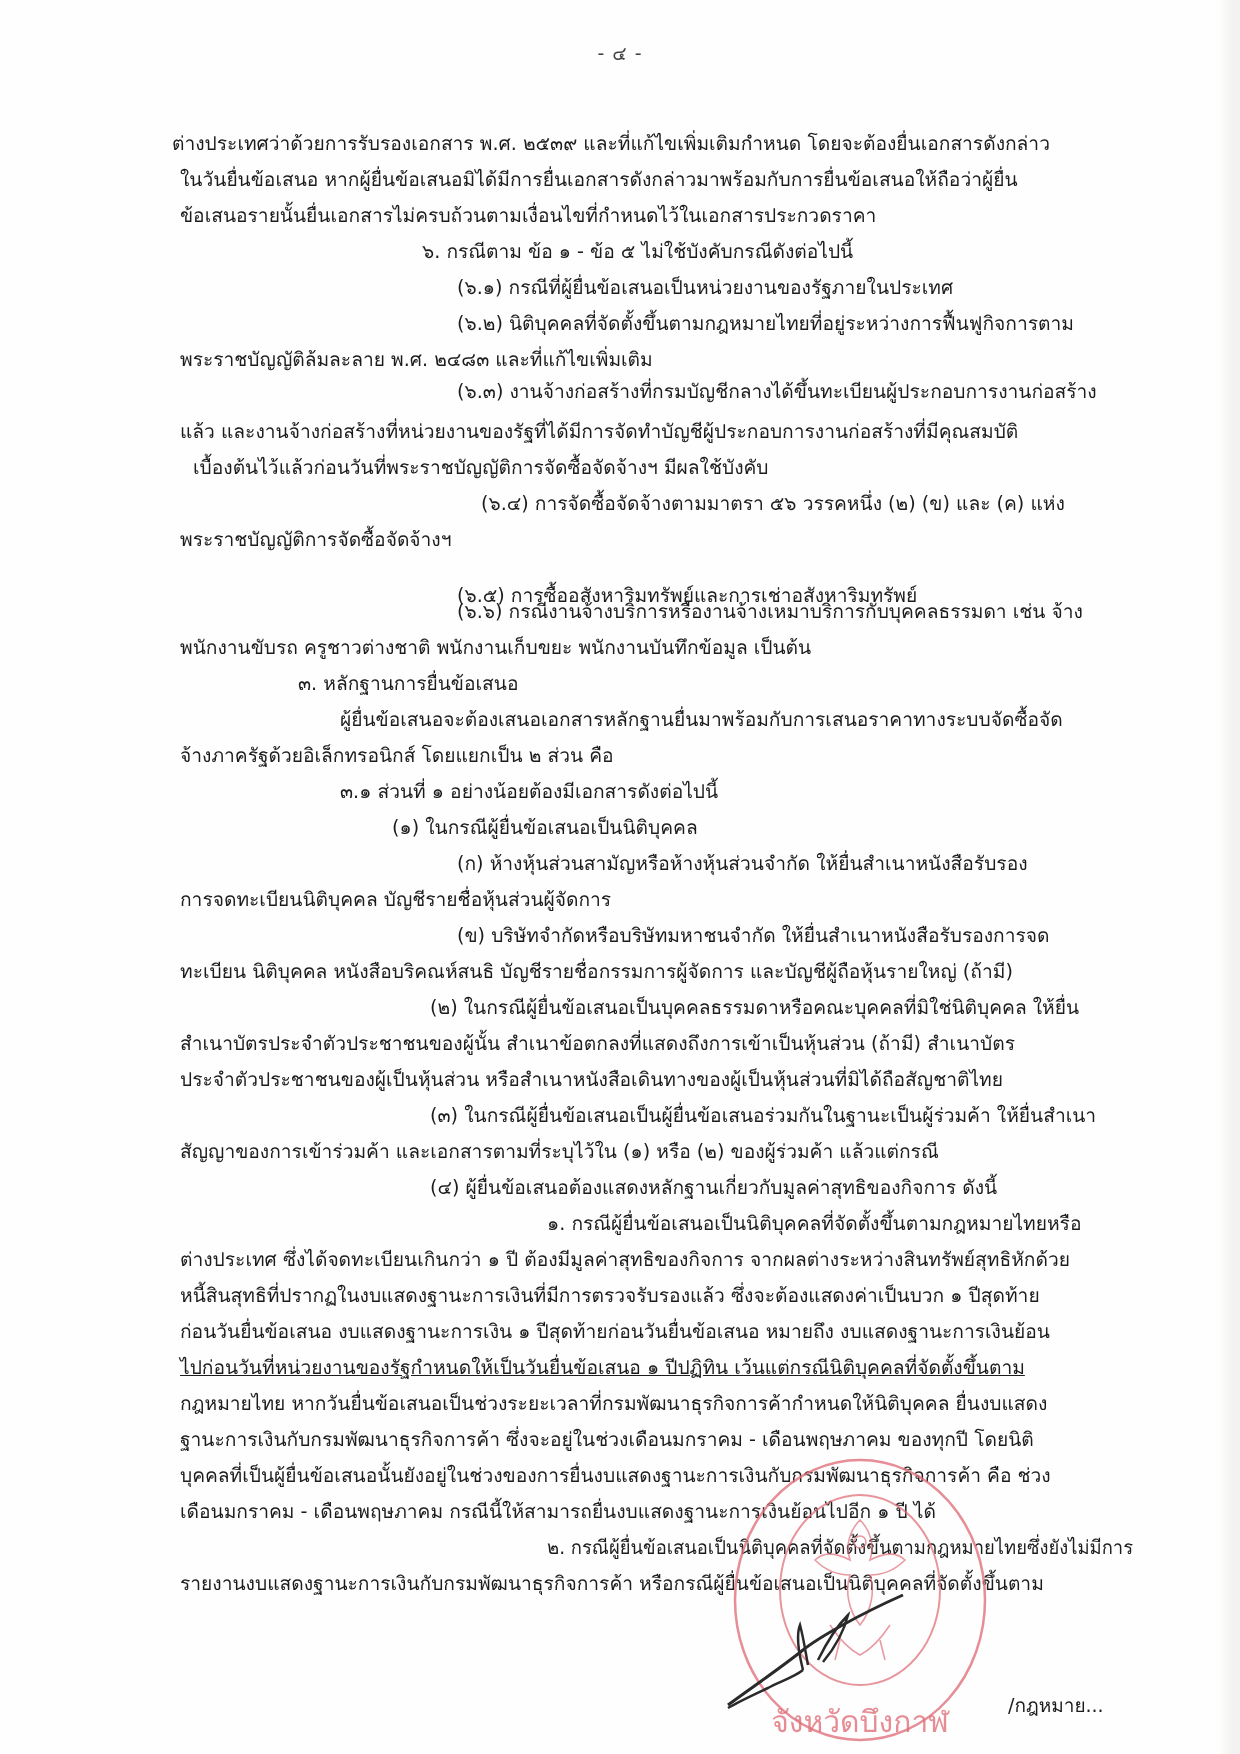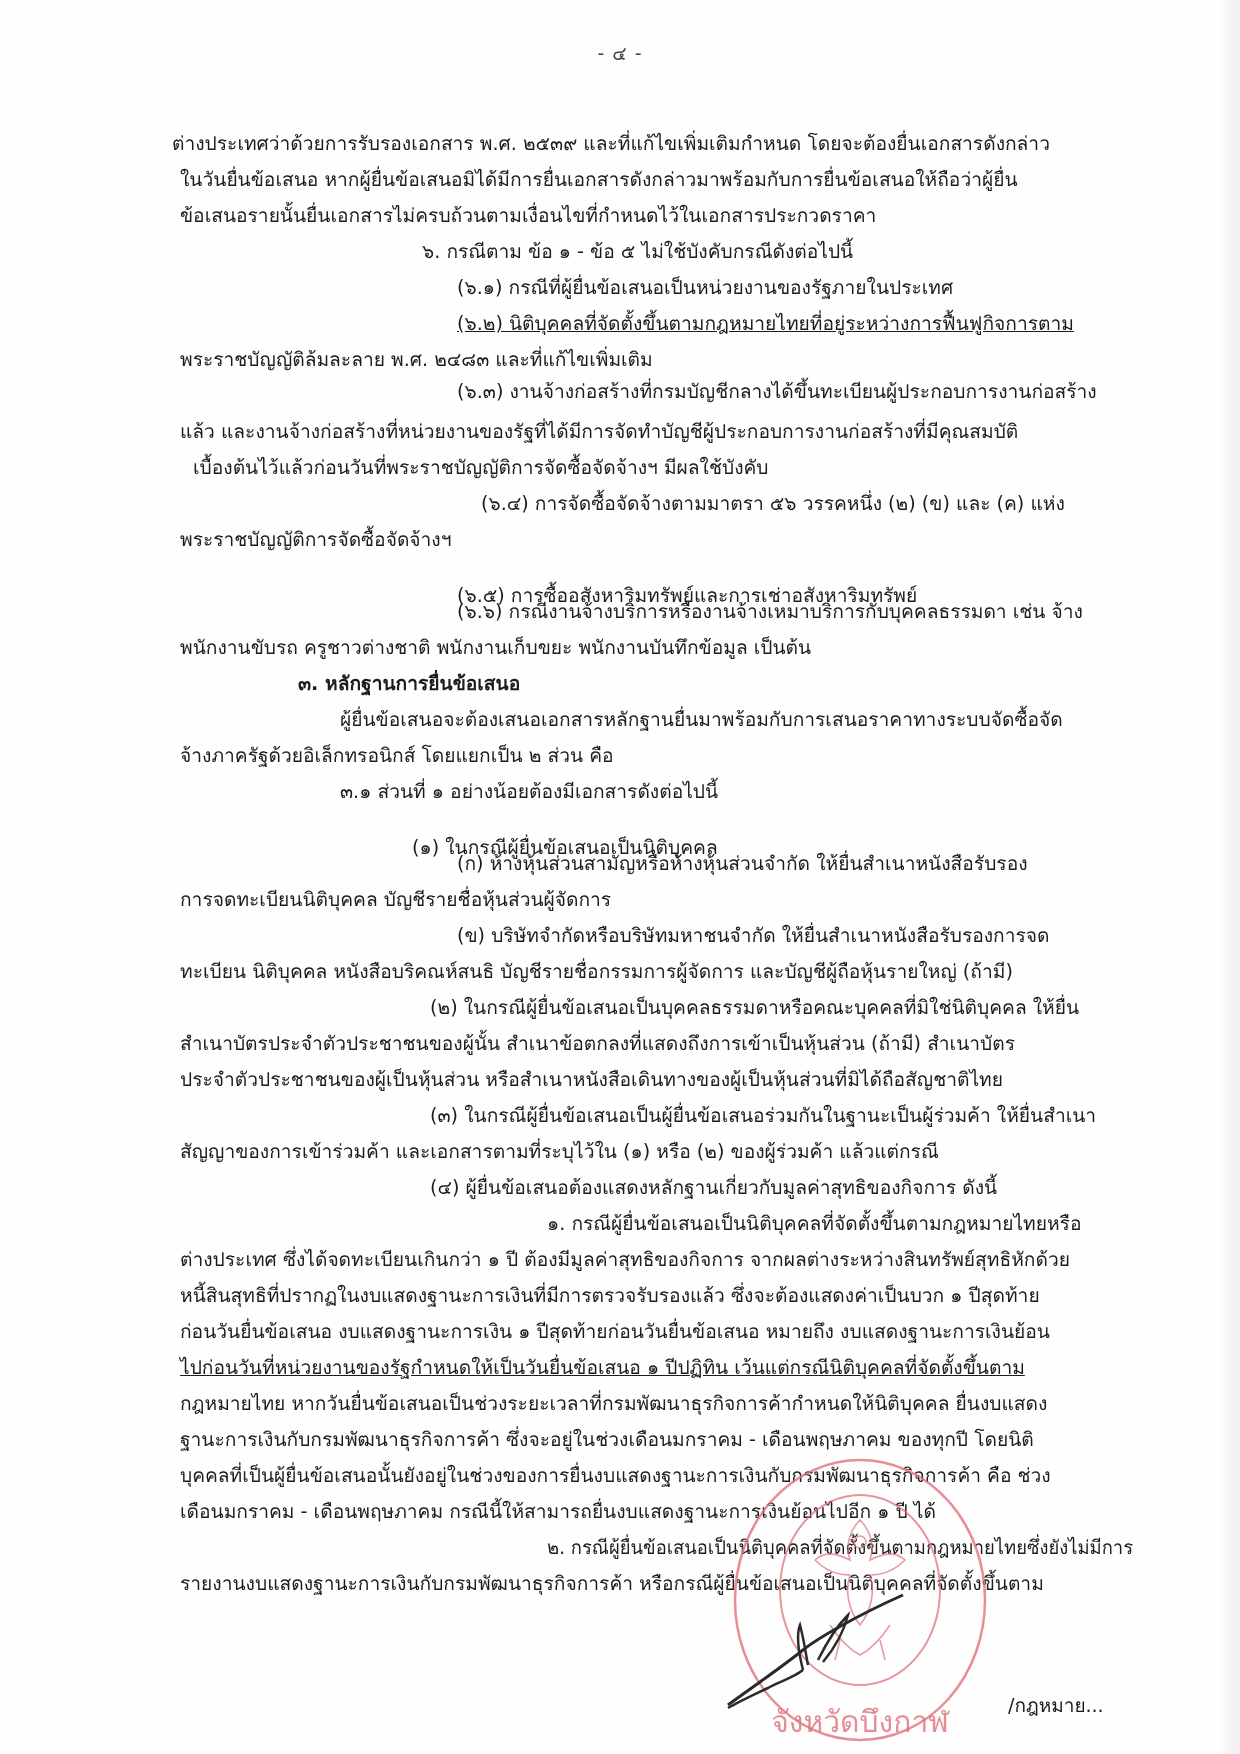--- a/index.html
+++ b/index.html
@@ -38,21 +38,21 @@
       color: #444;
       letter-spacing: 1px;
     }
     .line {
       position: absolute;
       white-space: nowrap;
       font-size: 19.2px;
       line-height: 28px;
       color: #1c1c1c;
     }
-    .line.bold { font-weight: bold; }
+    .line.bold { font-weight: normal; }
     .footer-next {
       position: absolute;
       top: 1690px;
       left: 1008px;
       font-size: 19px;
       color: #1c1c1c;
     }
     .stamp {
       position: absolute;
       left: 710px;
@@ -77,35 +77,35 @@
   <div class="edge-strip"></div>
 
   <div class="page-number">- ๔ -</div>
 
   <div id="lines">
       <div class="line" style="left: 172px; top: 130px;">ต่างประเทศว่าด้วยการรับรองเอกสาร พ.ศ. ๒๕๓๙ และที่แก้ไขเพิ่มเติมกำหนด โดยจะต้องยื่นเอกสารดังกล่าว</div>
       <div class="line" style="left: 180px; top: 166px;">ในวันยื่นข้อเสนอ หากผู้ยื่นข้อเสนอมิได้มีการยื่นเอกสารดังกล่าวมาพร้อมกับการยื่นข้อเสนอให้ถือว่าผู้ยื่น</div>
       <div class="line" style="left: 180px; top: 202px;">ข้อเสนอรายนั้นยื่นเอกสารไม่ครบถ้วนตามเงื่อนไขที่กำหนดไว้ในเอกสารประกวดราคา</div>
       <div class="line" style="left: 422px; top: 238px;">๖. กรณีตาม ข้อ ๑ - ข้อ ๕ ไม่ใช้บังคับกรณีดังต่อไปนี้</div>
       <div class="line" style="left: 457px; top: 274px;">(๖.๑) กรณีที่ผู้ยื่นข้อเสนอเป็นหน่วยงานของรัฐภายในประเทศ</div>
-      <div class="line" style="left: 457px; top: 310px; text-decoration: underline;">(๖.๒) นิติบุคคลที่จัดตั้งขึ้นตามกฎหมายไทยที่อยู่ระหว่างการฟื้นฟูกิจการตาม</div>
+      <div class="line" style="left: 457px; top: 310px;">(๖.๒) นิติบุคคลที่จัดตั้งขึ้นตามกฎหมายไทยที่อยู่ระหว่างการฟื้นฟูกิจการตาม</div>
       <div class="line" style="left: 180px; top: 346px;">พระราชบัญญัติล้มละลาย พ.ศ. ๒๔๘๓ และที่แก้ไขเพิ่มเติม</div>
       <div class="line" style="left: 457px; top: 378px;">(๖.๓) งานจ้างก่อสร้างที่กรมบัญชีกลางได้ขึ้นทะเบียนผู้ประกอบการงานก่อสร้าง</div>
       <div class="line" style="left: 180px; top: 418px;">แล้ว และงานจ้างก่อสร้างที่หน่วยงานของรัฐที่ได้มีการจัดทำบัญชีผู้ประกอบการงานก่อสร้างที่มีคุณสมบัติ</div>
       <div class="line" style="left: 193px; top: 454px;">เบื้องต้นไว้แล้วก่อนวันที่พระราชบัญญัติการจัดซื้อจัดจ้างฯ มีผลใช้บังคับ</div>
       <div class="line" style="left: 457px; top: 490px; margin-left: 24px;">(๖.๔) การจัดซื้อจัดจ้างตามมาตรา ๕๖ วรรคหนึ่ง (๒) (ข) และ (ค) แห่ง</div>
       <div class="line" style="left: 180px; top: 526px; text-align: center;">พระราชบัญญัติการจัดซื้อจัดจ้างฯ</div>
       <div class="line" style="left: 457px; top: 582px;">(๖.๕) การซื้ออสังหาริมทรัพย์และการเช่าอสังหาริมทรัพย์</div>
       <div class="line" style="left: 457px; top: 598px;">(๖.๖) กรณีงานจ้างบริการหรืองานจ้างเหมาบริการกับบุคคลธรรมดา เช่น จ้าง</div>
       <div class="line" style="left: 180px; top: 634px;">พนักงานขับรถ ครูชาวต่างชาติ พนักงานเก็บขยะ พนักงานบันทึกข้อมูล เป็นต้น</div>
       <div class="line bold" style="left: 298px; top: 670px;">๓. หลักฐานการยื่นข้อเสนอ</div>
       <div class="line" style="left: 340px; top: 706px;">ผู้ยื่นข้อเสนอจะต้องเสนอเอกสารหลักฐานยื่นมาพร้อมกับการเสนอราคาทางระบบจัดซื้อจัด</div>
       <div class="line" style="left: 180px; top: 742px;">จ้างภาครัฐด้วยอิเล็กทรอนิกส์ โดยแยกเป็น ๒ ส่วน คือ</div>
       <div class="line" style="left: 340px; top: 778px;">๓.๑ ส่วนที่ ๑ อย่างน้อยต้องมีเอกสารดังต่อไปนี้</div>
-      <div class="line" style="left: 392px; top: 834px; margin-left: 20px;">(๑) ในกรณีผู้ยื่นข้อเสนอเป็นนิติบุคคล</div>
+      <div class="line" style="left: 392px; top: 814px;">(๑) ในกรณีผู้ยื่นข้อเสนอเป็นนิติบุคคล</div>
       <div class="line" style="left: 457px; top: 850px;">(ก)  ห้างหุ้นส่วนสามัญหรือห้างหุ้นส่วนจำกัด ให้ยื่นสำเนาหนังสือรับรอง</div>
       <div class="line" style="left: 180px; top: 886px;">การจดทะเบียนนิติบุคคล บัญชีรายชื่อหุ้นส่วนผู้จัดการ</div>
       <div class="line" style="left: 457px; top: 922px;">(ข)  บริษัทจำกัดหรือบริษัทมหาชนจำกัด ให้ยื่นสำเนาหนังสือรับรองการจด</div>
       <div class="line" style="left: 180px; top: 958px;">ทะเบียน นิติบุคคล หนังสือบริคณห์สนธิ บัญชีรายชื่อกรรมการผู้จัดการ และบัญชีผู้ถือหุ้นรายใหญ่ (ถ้ามี)</div>
       <div class="line" style="left: 430px; top: 994px;">(๒) ในกรณีผู้ยื่นข้อเสนอเป็นบุคคลธรรมดาหรือคณะบุคคลที่มิใช่นิติบุคคล ให้ยื่น</div>
       <div class="line" style="left: 180px; top: 1030px;">สำเนาบัตรประจำตัวประชาชนของผู้นั้น สำเนาข้อตกลงที่แสดงถึงการเข้าเป็นหุ้นส่วน (ถ้ามี) สำเนาบัตร</div>
       <div class="line" style="left: 180px; top: 1066px;">ประจำตัวประชาชนของผู้เป็นหุ้นส่วน หรือสำเนาหนังสือเดินทางของผู้เป็นหุ้นส่วนที่มิได้ถือสัญชาติไทย</div>
       <div class="line" style="left: 430px; top: 1102px;">(๓) ในกรณีผู้ยื่นข้อเสนอเป็นผู้ยื่นข้อเสนอร่วมกันในฐานะเป็นผู้ร่วมค้า ให้ยื่นสำเนา</div>
       <div class="line" style="left: 180px; top: 1138px;">สัญญาของการเข้าร่วมค้า และเอกสารตามที่ระบุไว้ใน (๑) หรือ (๒) ของผู้ร่วมค้า แล้วแต่กรณี</div>
       <div class="line" style="left: 430px; top: 1174px;">(๔) ผู้ยื่นข้อเสนอต้องแสดงหลักฐานเกี่ยวกับมูลค่าสุทธิของกิจการ ดังนี้</div>

